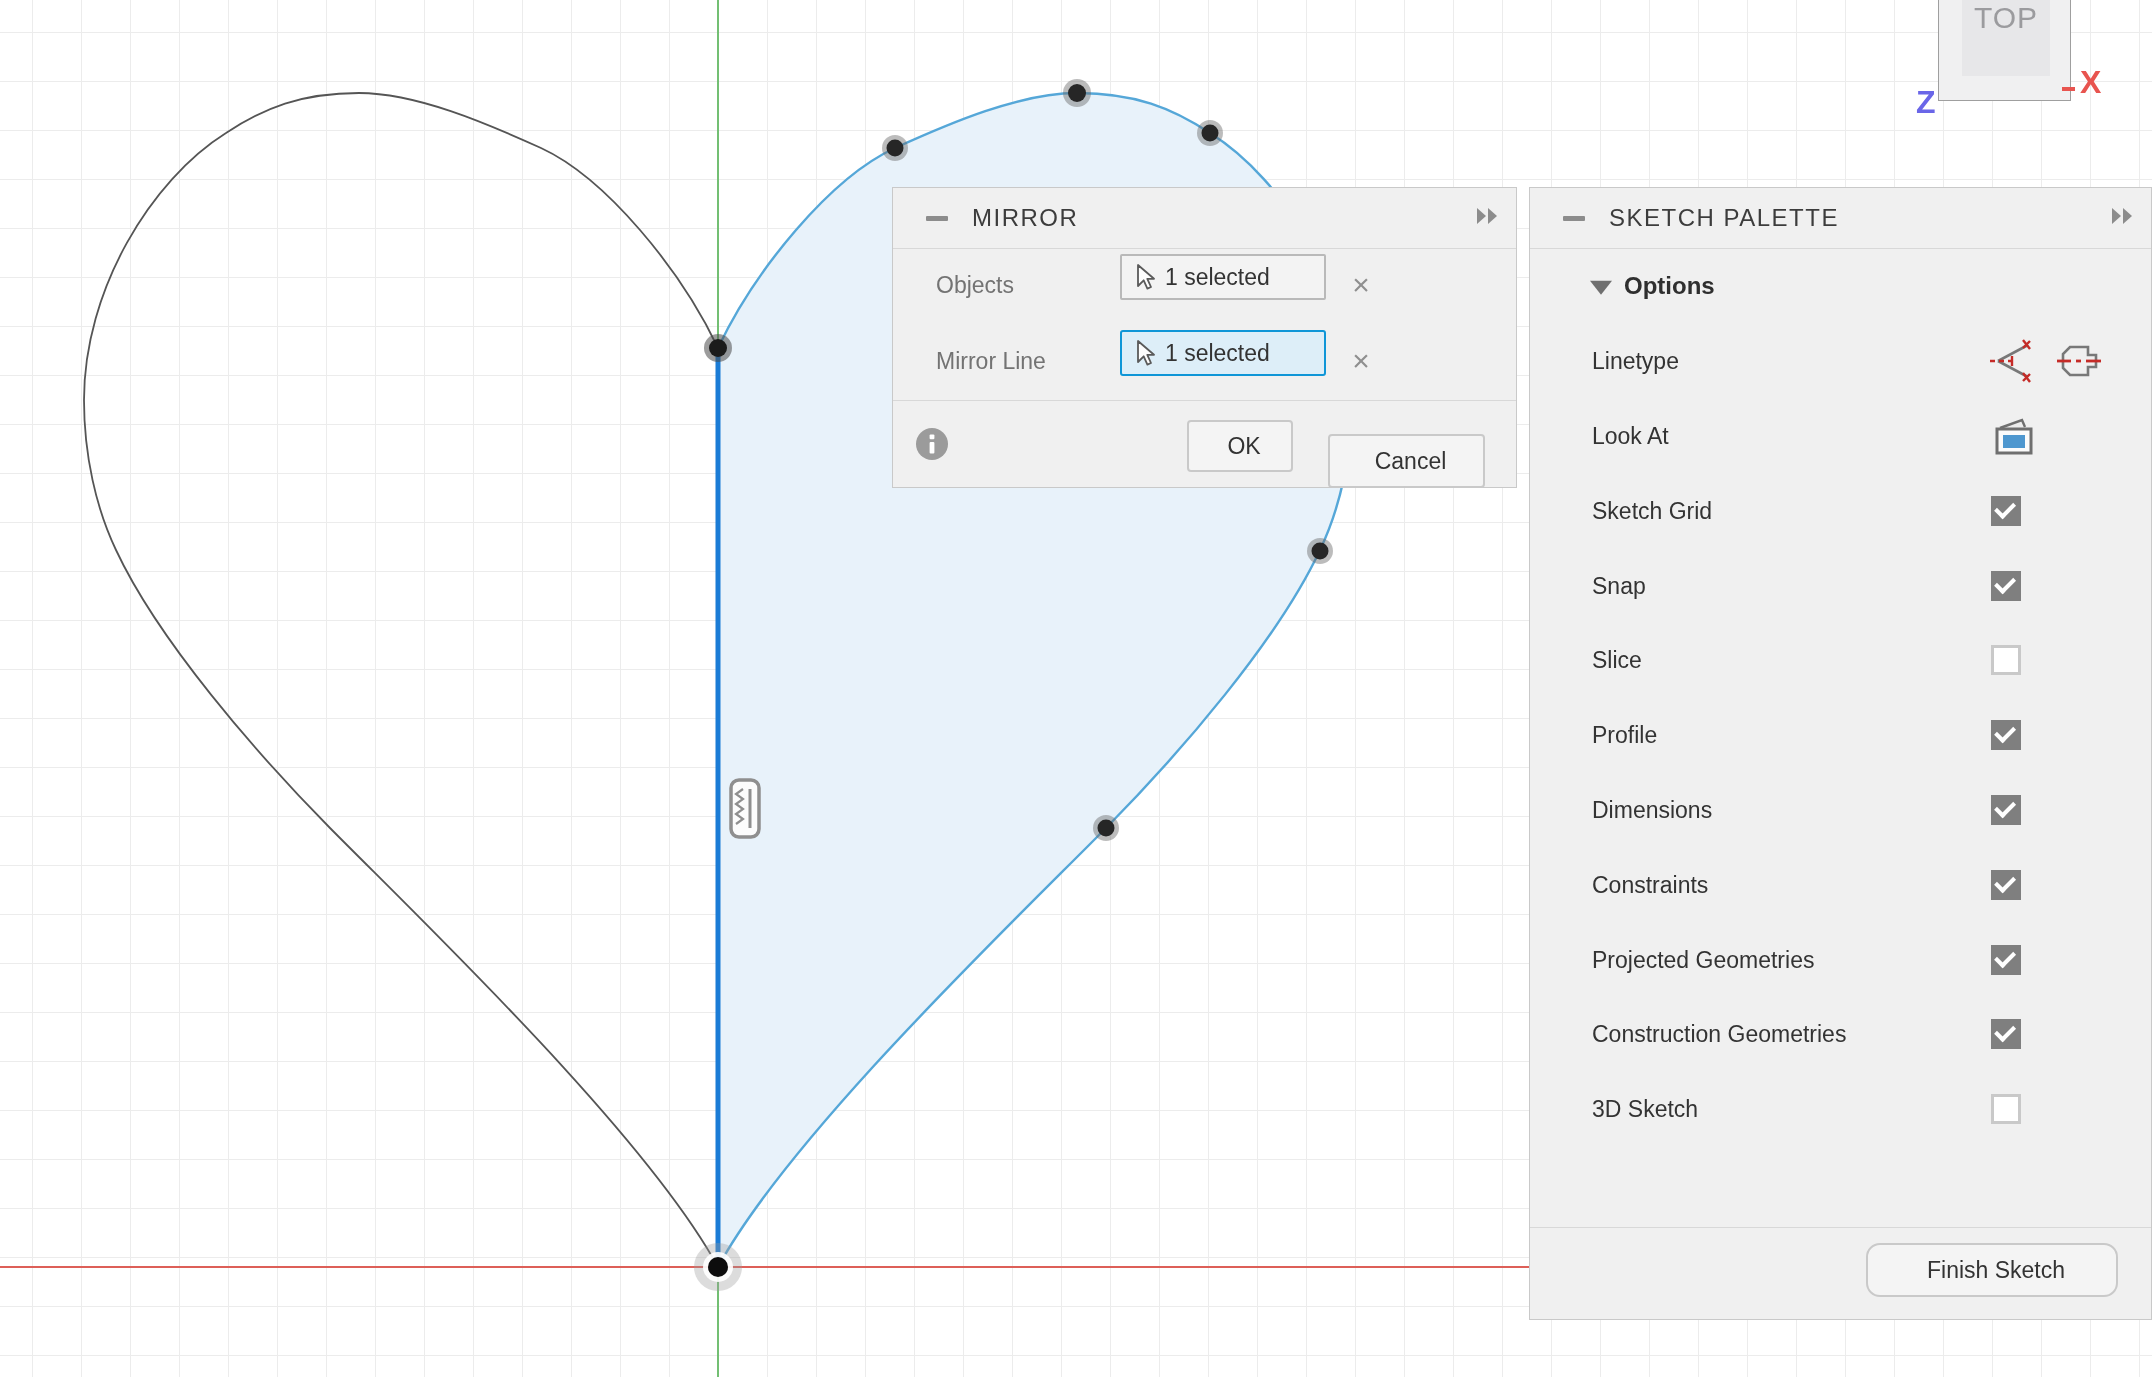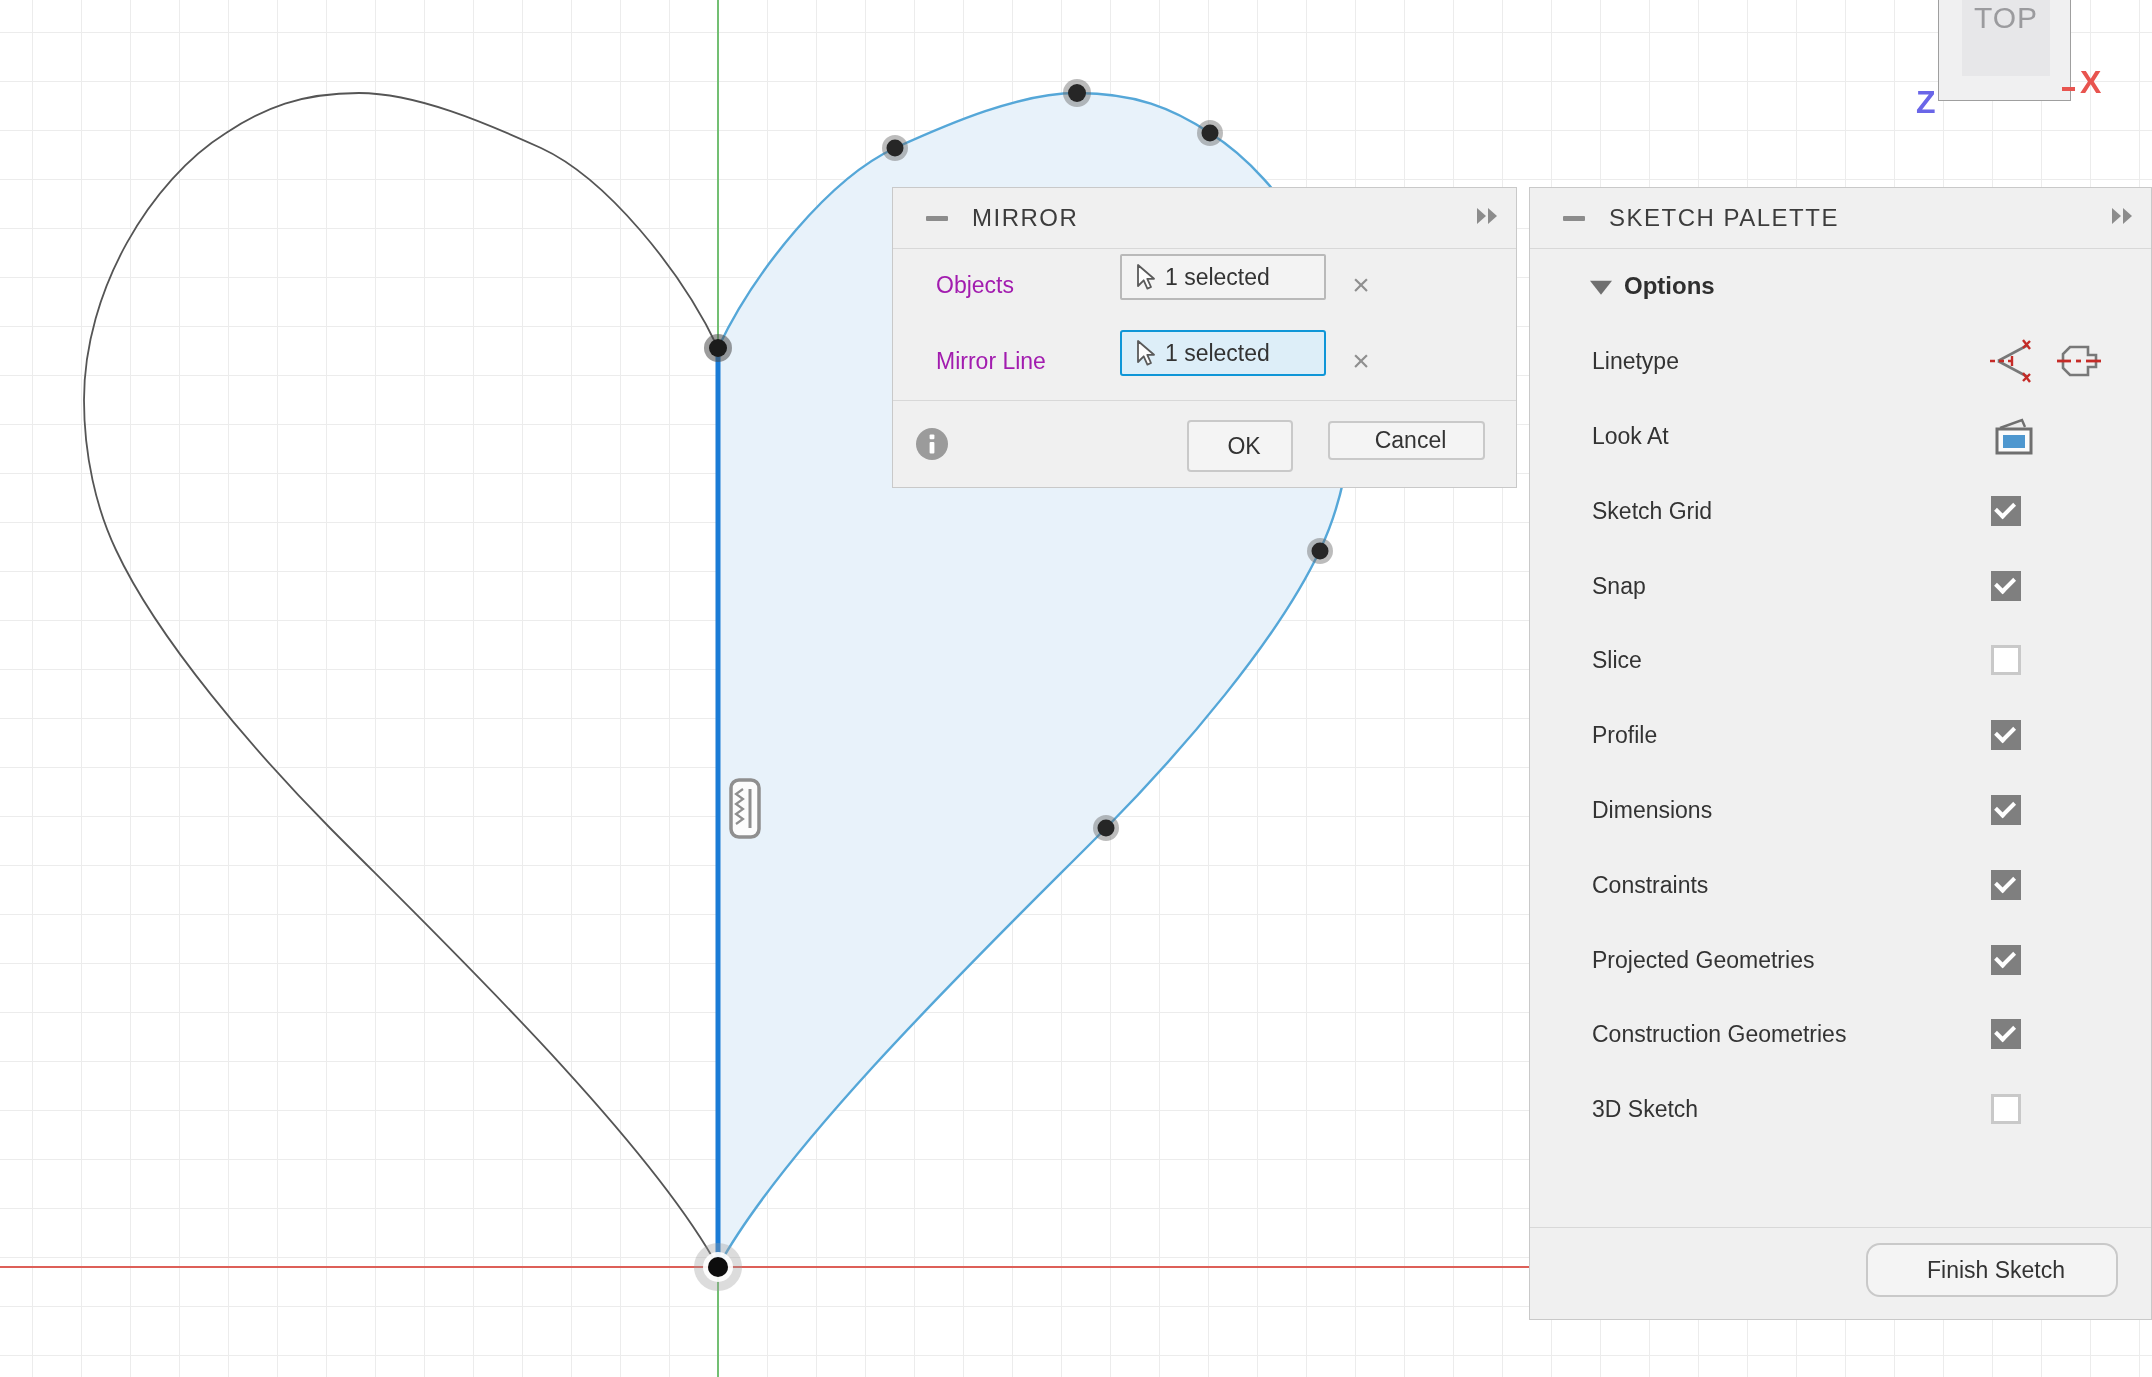--- a/index.html
+++ b/index.html
@@ -26,21 +26,21 @@
   .panel-header{
     position:relative;height:61px;border-bottom:1px solid #d8d8d8;
     display:flex;align-items:center;box-sizing:border-box;
   }
   .collapse-dash{width:22px;height:5px;background:#8c8c8c;border-radius:1px;margin-left:33px;flex:0 0 auto;}
   .panel-title{font-size:24px;letter-spacing:1.5px;color:#3c3c3c;margin-left:24px;white-space:nowrap;}
   .dbl-chevron{position:absolute;right:15px;top:50%;transform:translateY(-50%);}
   
   #mirror-dialog{left:892px;top:187px;width:625px;height:301px;}
   .drow{position:absolute;left:0;width:100%;height:62px;}
-  .drow .dlabel{position:absolute;left:43px;top:50%;transform:translateY(-50%);font-size:23px;color:#a21caf;}
+  .drow .dlabel{position:absolute;left:43px;top:50%;transform:translateY(-50%);font-size:23px;color:#737373;}
   .sel-field{
     position:absolute;left:227px;top:0;width:206px;height:46px;box-sizing:border-box;
     border:2px solid #b9b9b9;background:#f3f3f3;border-radius:2px;
     display:flex;align-items:center;gap:9px;padding-left:12px;cursor:pointer;text-align:right;
   }
   .sel-field.active{border:2px solid #0f96d7;background:#ddeef8;border-radius:3px;}
   .sel-field .sel-text{font-size:23px;color:#333;}
   .clear-x{
     position:absolute;left:448px;top:50%;transform:translateY(-50%);
     width:40px;height:40px;display:flex;align-items:center;justify-content:center;
@@ -49,21 +49,21 @@
   .dialog-footer{
     position:absolute;left:0;right:0;bottom:0;height:86px;border-top:1px solid #d8d8d8;
   }
   .info-icon{position:absolute;left:22px;top:26px;}
   .btn{
     background:#f4f4f4;border:2px solid #c9c9c9;border-radius:4px;
     font-size:23px;color:#333;display:flex;align-items:center;justify-content:center;
     box-sizing:border-box;cursor:pointer;padding-left:8px;
   }
   #ok-btn{position:absolute;left:294px;top:19px;width:106px;height:52px;}
-  #cancel-btn{position:absolute;left:435px;top:20px;width:157px;height:39px;}
+  #cancel-btn{position:absolute;left:435px;top:33px;width:157px;height:54px;}
   
   #sketch-palette{left:1529px;top:187px;width:623px;height:1133px;}
   .prow{position:relative;height:74.8px;margin-left:28px;}
   .prow .plabel{position:absolute;left:34px;top:50%;transform:translateY(-50%);font-size:23px;color:#333;}
   .section-row .plabel{left:66px;font-weight:bold;font-size:24px;color:#2f2f2f;}
   .tri-down{
     position:absolute;left:32px;top:50%;transform:translateY(-38%);
     width:0;height:0;border-left:11px solid transparent;border-right:11px solid transparent;
     border-top:14px solid #6f6f6f;
   }

